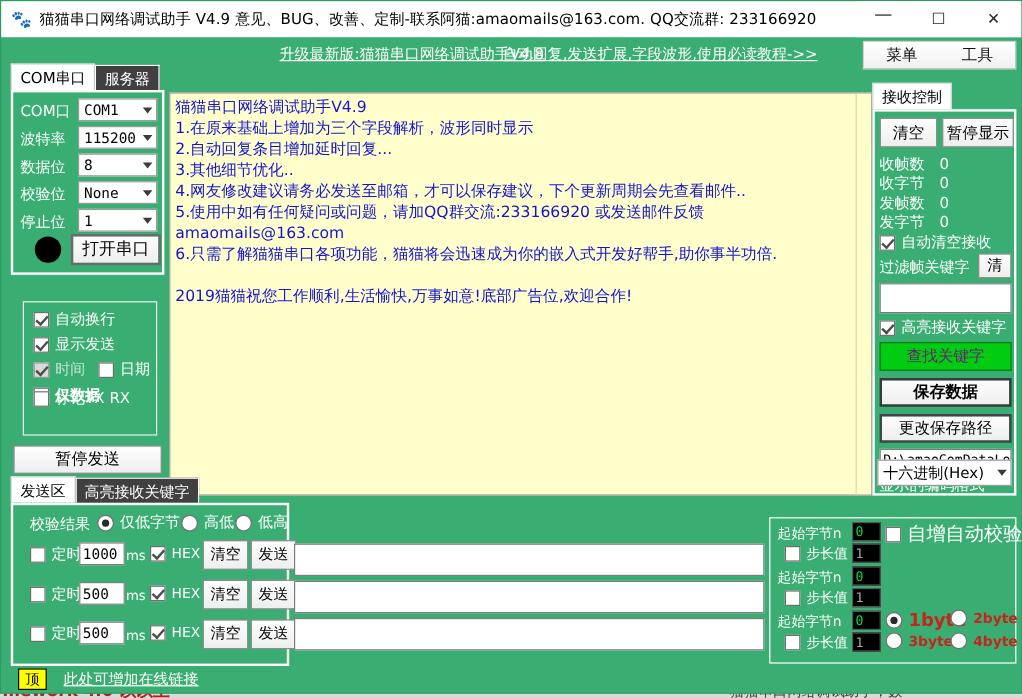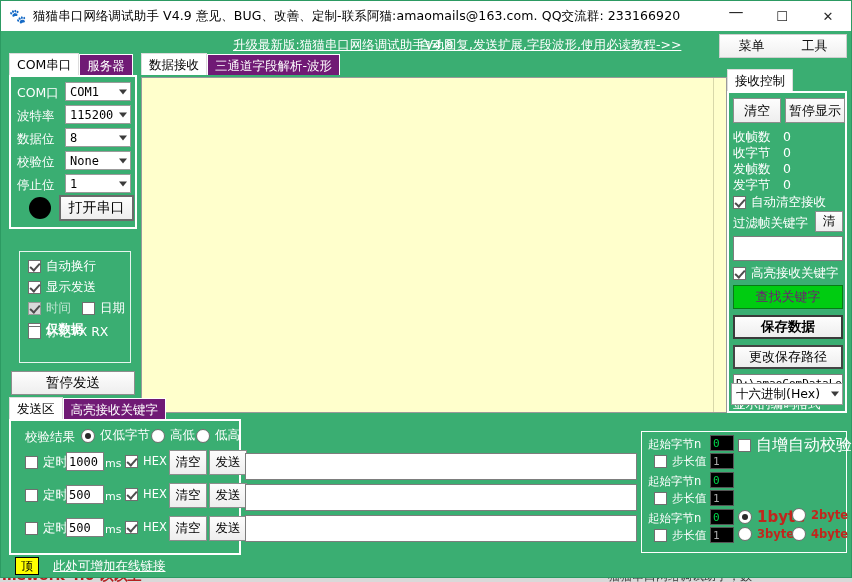--- a/index.html
+++ b/index.html
@@ -65,21 +65,21 @@
   }
   .topbtn {
     flex: 1; text-align: center; font-size: 13px; color: #111;
     cursor: pointer;
   }
 
   
   .tabstrip { position: absolute; display: flex; align-items: flex-end; height: 22px; }
   .tab {
     height: 21px; padding: 0 7px;
-    background: #701a75; color: #ffffff;
+    background: #404040; color: #ffffff;
     font-size: 12.5px; line-height: 21px;
     border: 1px solid #ffffff; border-bottom: none;
     cursor: pointer; white-space: nowrap;
   }
   .tab.active {
     background: #ffffff; color: #000000;
     height: 22px; line-height: 22px;
     border: 1px solid #dcdcdc; border-bottom: none;
     font-weight: normal;
   }
@@ -320,26 +320,31 @@
         <span class="t b">仅数据</span>
       </div>
     <div class="cb" style="left:8px;top:72px;">
         <span class="box"></span>
         <span class="t">标记TX RX</span>
       </div>
   </div>
 
   <div class="btn" style="left:10px;top:370px;width:124px;height:24px;font-size:13.5px;">暂停发送</div>
 
-  <div class="tabstrip" style="left:140px; top:52px;">
-    <div class="tab active">数据接收</div>
-    <div class="tab">三通道字段解析-波形</div>
-  </div>
 
   <div id="rx-area">
+    <div id="rx-text">猫猫串口网络调试助手V4.9
+1.在原来基础上增加为三个字段解析，波形同时显示
+2.自动回复条目增加延时回复...
+3.其他细节优化..
+4.网友修改建议请务必发送至邮箱，才可以保存建议，下个更新周期会先查看邮件..
+5.使用中如有任何疑问或问题，请加QQ群交流:233166920 或发送邮件反馈amaomails@163.com
+6.只需了解猫猫串口各项功能，猫猫将会迅速成为你的嵌入式开发好帮手,助你事半功倍.
+
+2019猫猫祝您工作顺利,生活愉快,万事如意!底部广告位,欢迎合作!</div>
     <div class="vscroll"></div>
   </div>
 
   <div class="tabstrip" style="left:726px; top:68px;">
     <div class="tab active">接收控制</div>
   </div>
 
   <div class="panel" style="left:726px; top:90px; width:120px; height:322px;">
     <div class="btn" style="left:4px;top:5px;width:48px;height:25px;">清空</div>
     <div class="btn" style="left:56px;top:5px;width:60px;height:25px;">暂停显示</div>

